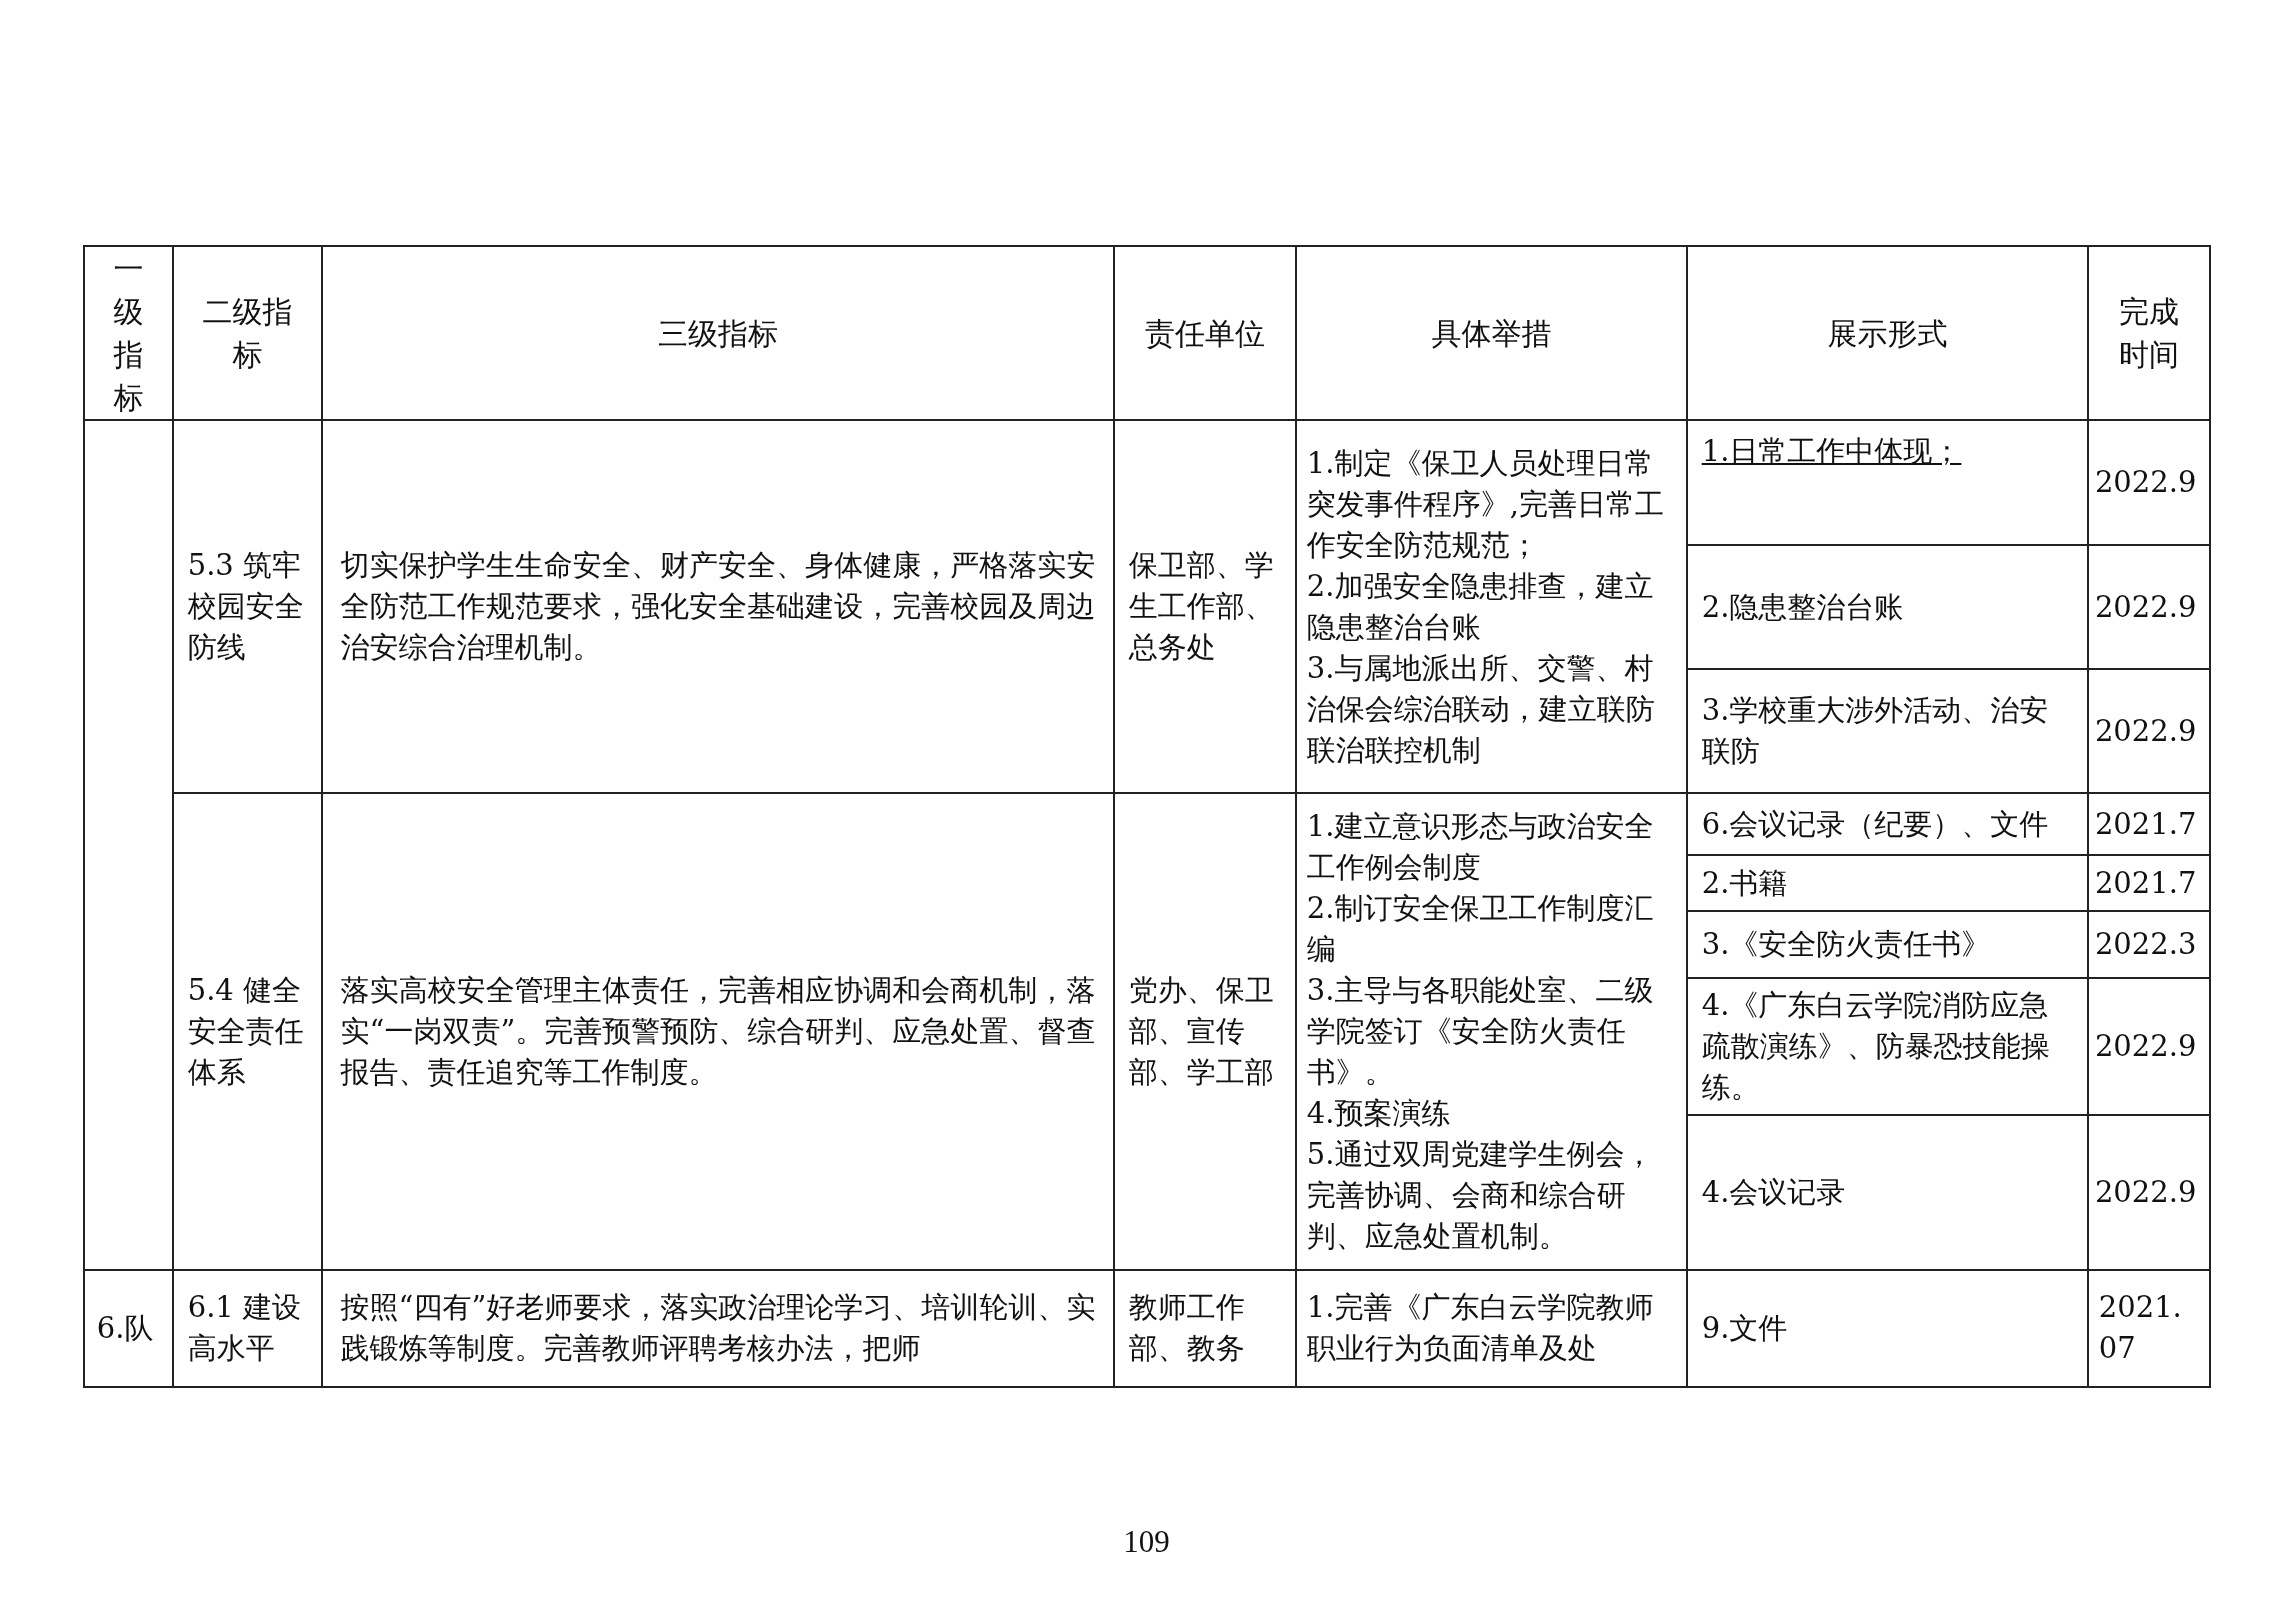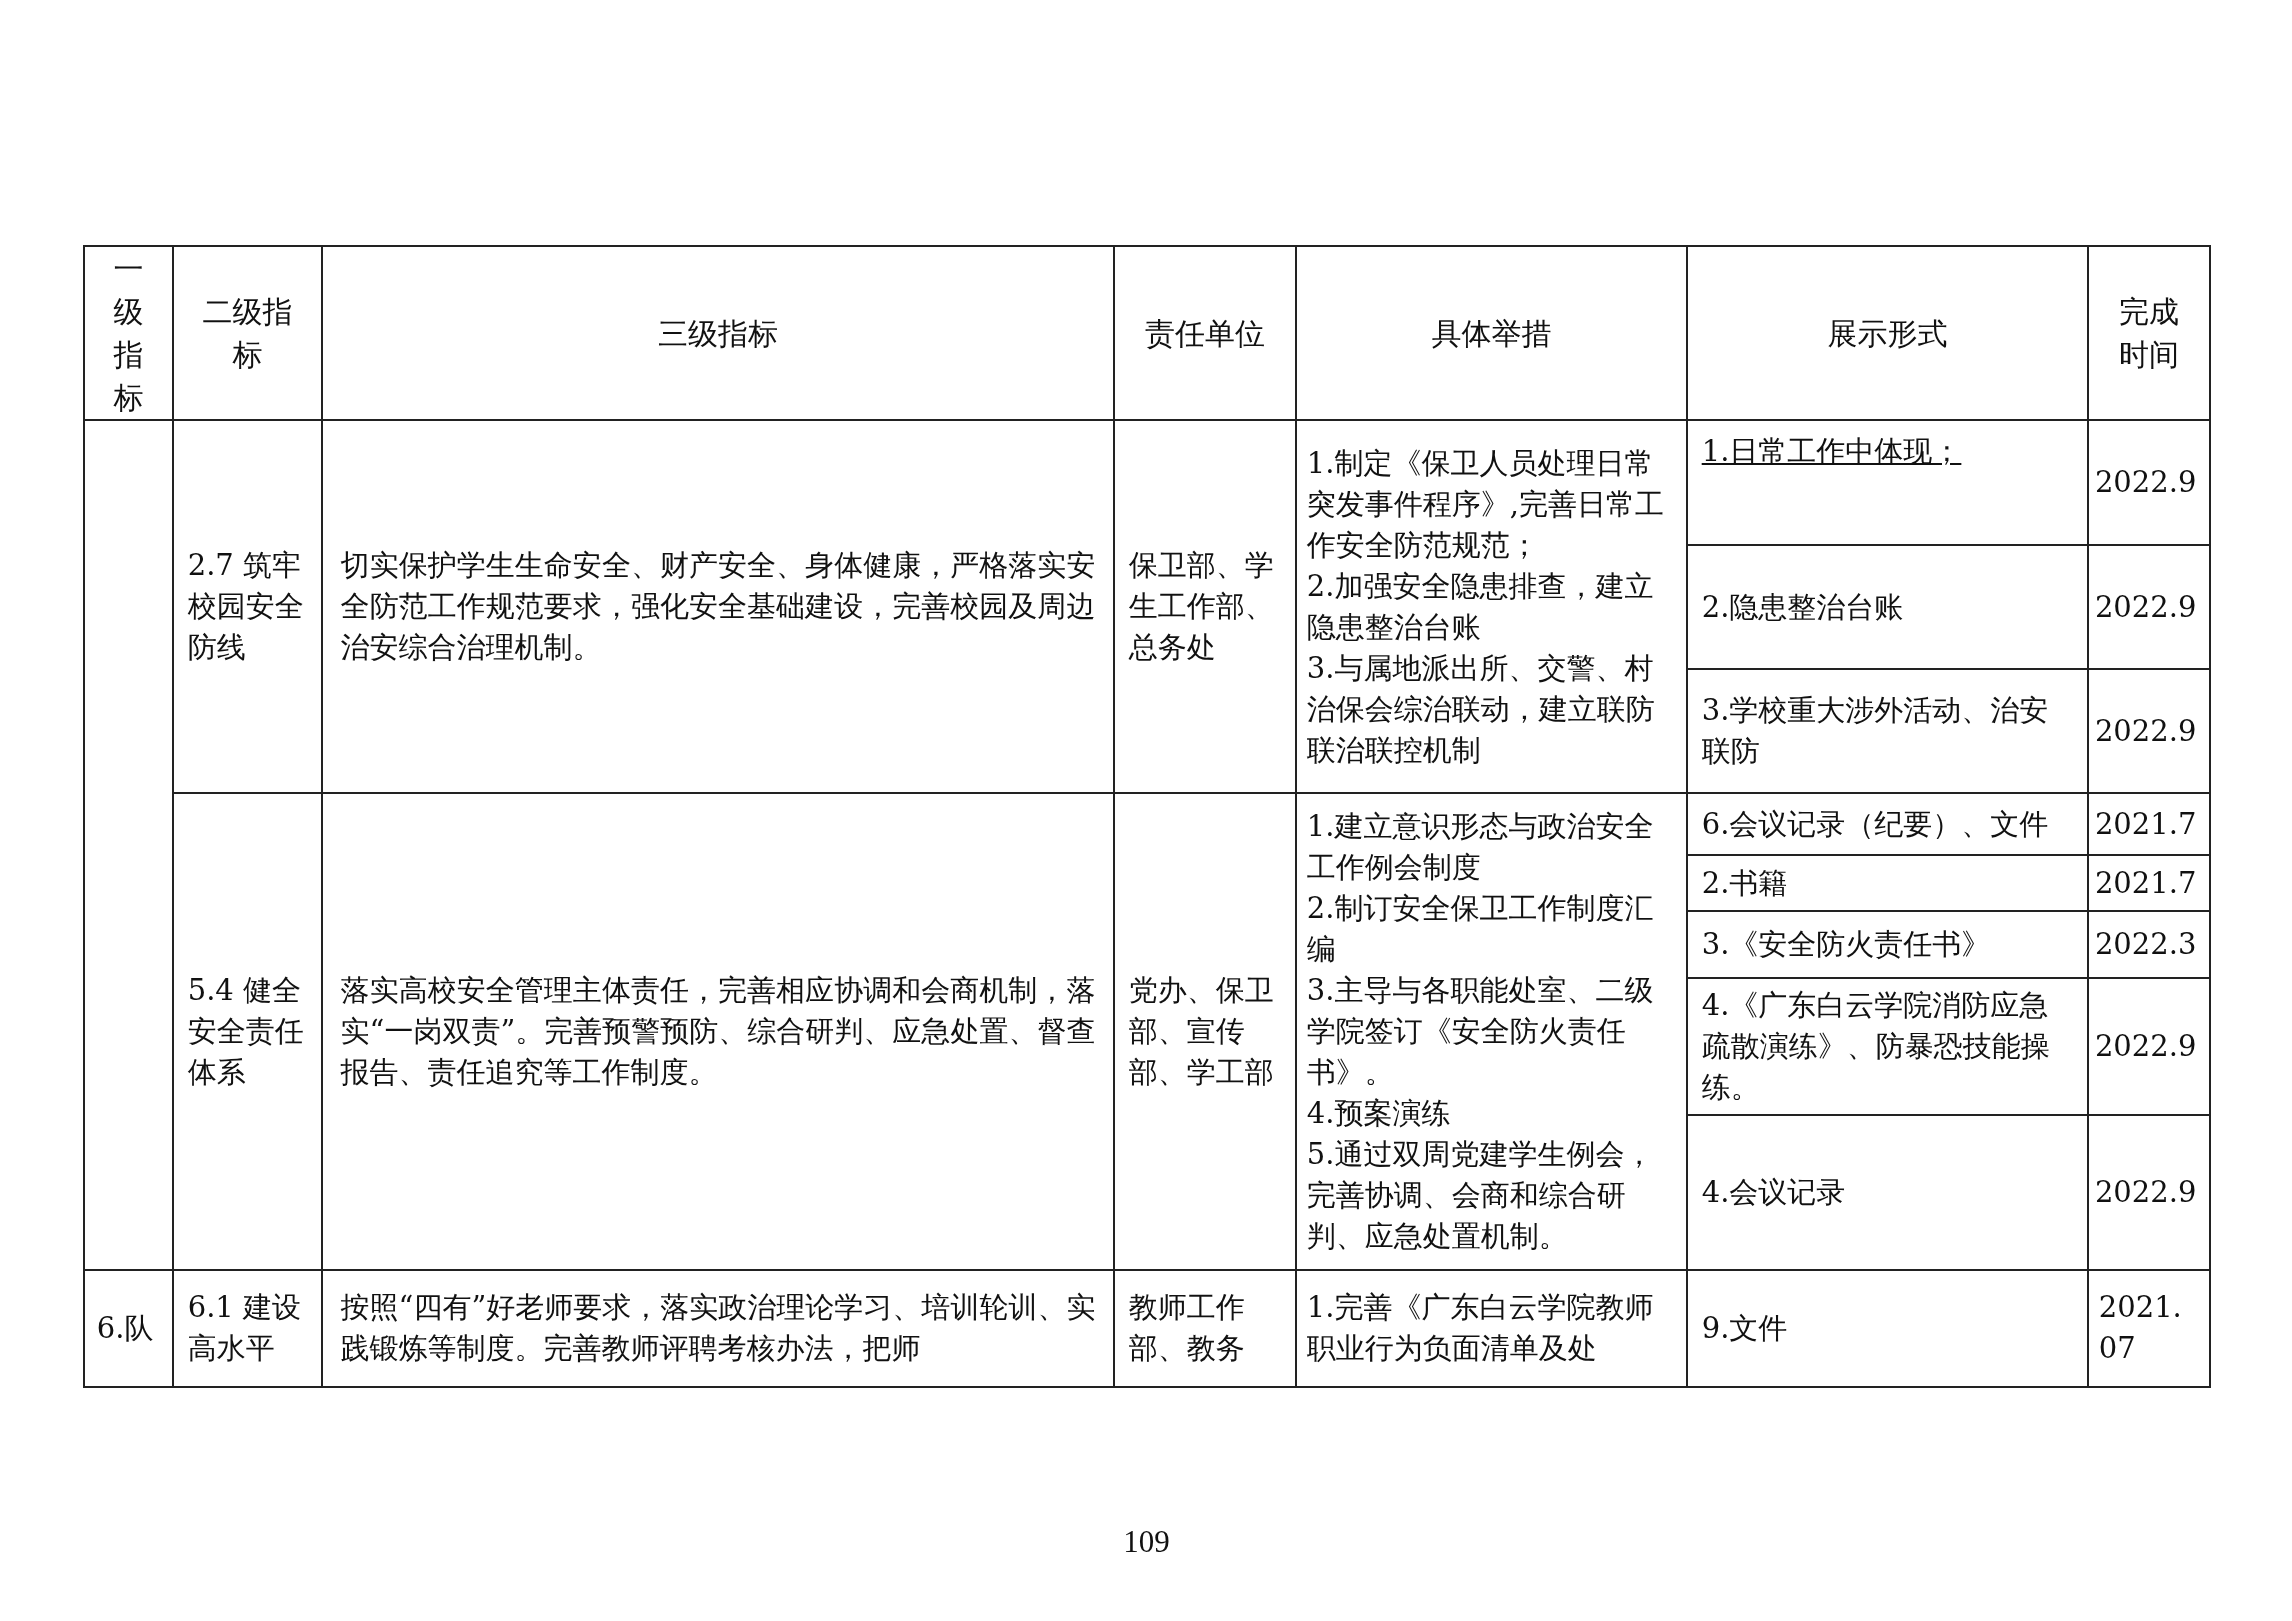--- a/index.html
+++ b/index.html
@@ -60,21 +60,21 @@
           </th>
       </tr>
     </thead>
     <tbody>
 
       <tr style="height:125px">
         <td rowspan="8">
             <div class="cell"></div>
           </td>
         <td rowspan="3">
-            <div class="cell">2.7 筑牢校园安全防线</div>
+            <div class="cell">5.3 筑牢校园安全防线</div>
           </td>
         <td rowspan="3">
             <div class="cell justify" style="padding:0 17.6px">切实保护学生生命安全、财产安全、身体健康，严格落实安全防范工作规范要求，强化安全基础建设，完善校园及周边治安综合治理机制。</div>
           </td>
         <td rowspan="3">
             <div class="cell">保卫部、学生工作部、总务处</div>
           </td>
         <td rowspan="3">
             <div class="cell" style="white-space:pre-line;padding:5.9px 9.8px">1.制定《保卫人员处理日常突发事件程序》,完善日常工作安全防范规范；
 2.加强安全隐患排查，建立隐患整治台账

